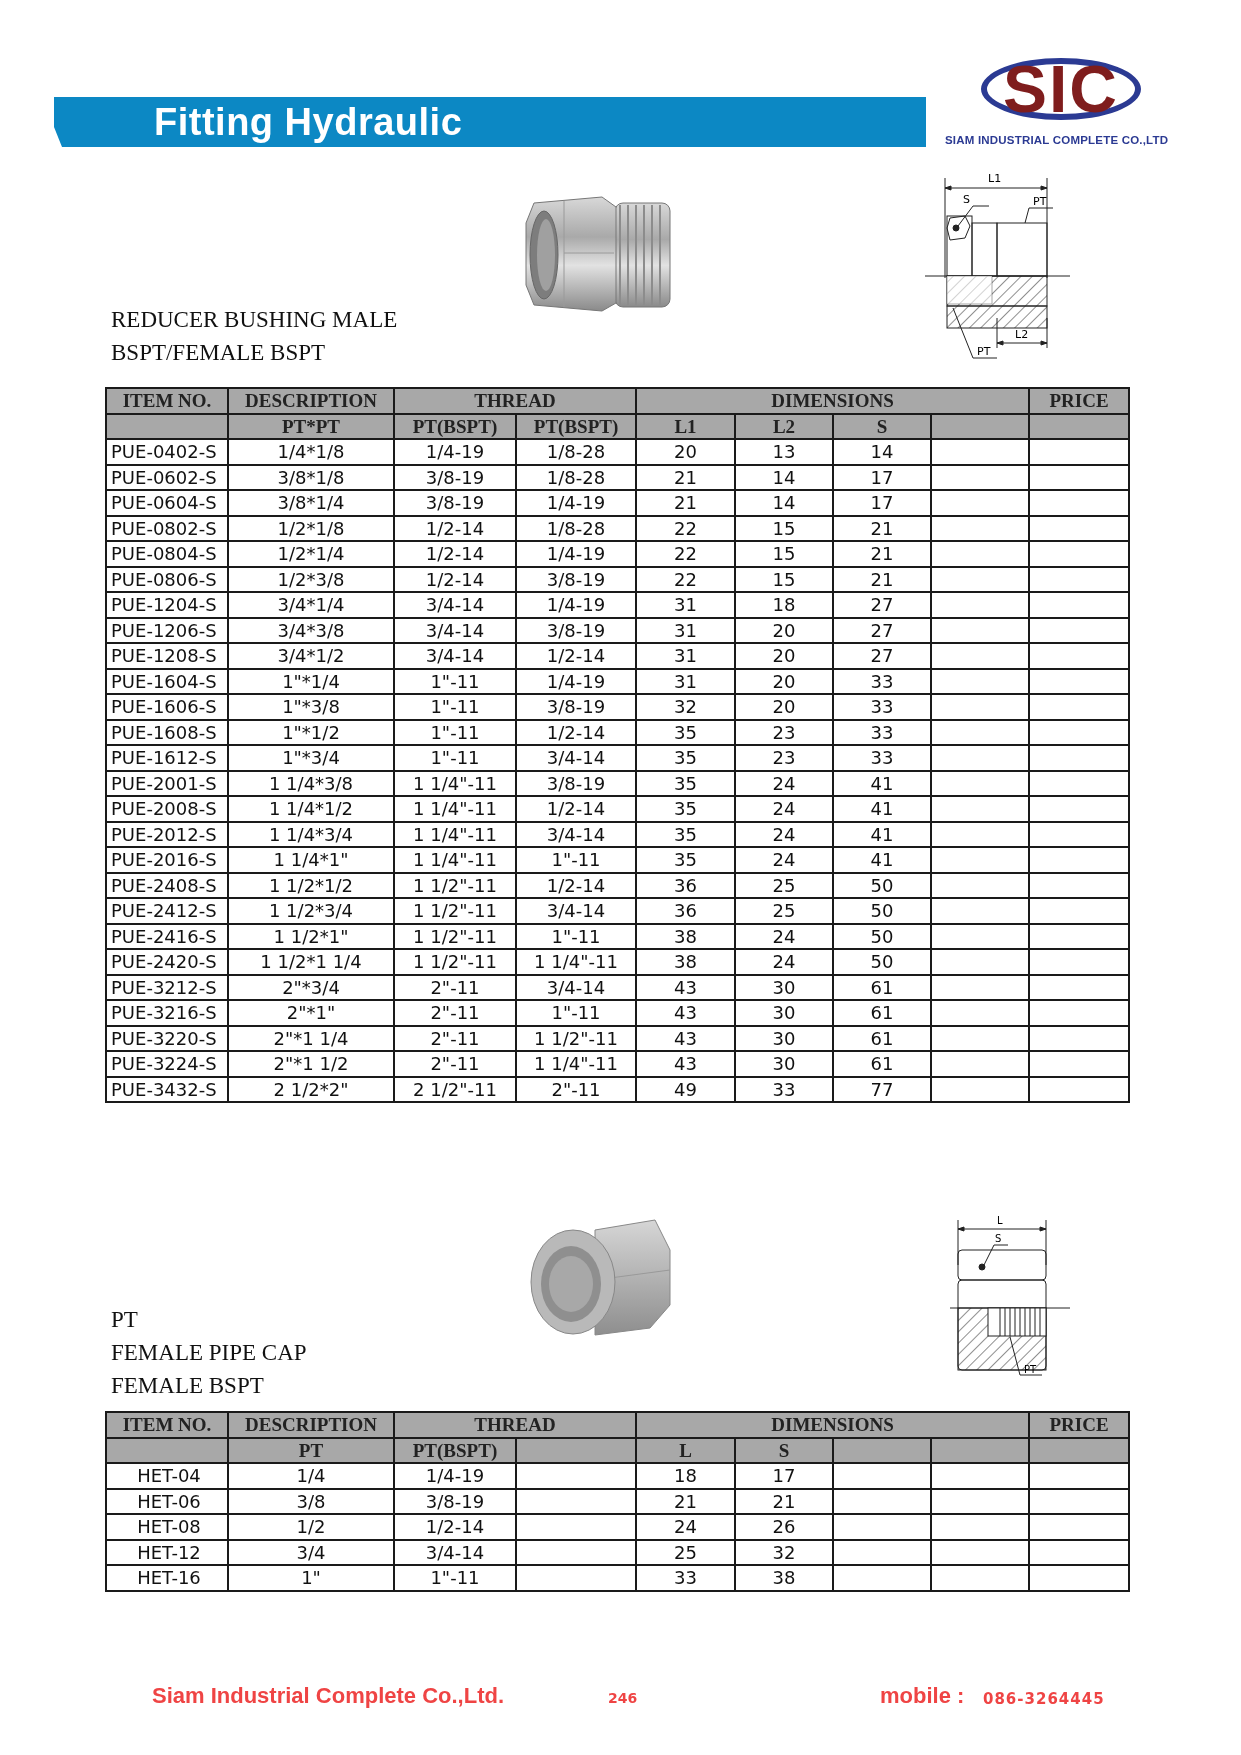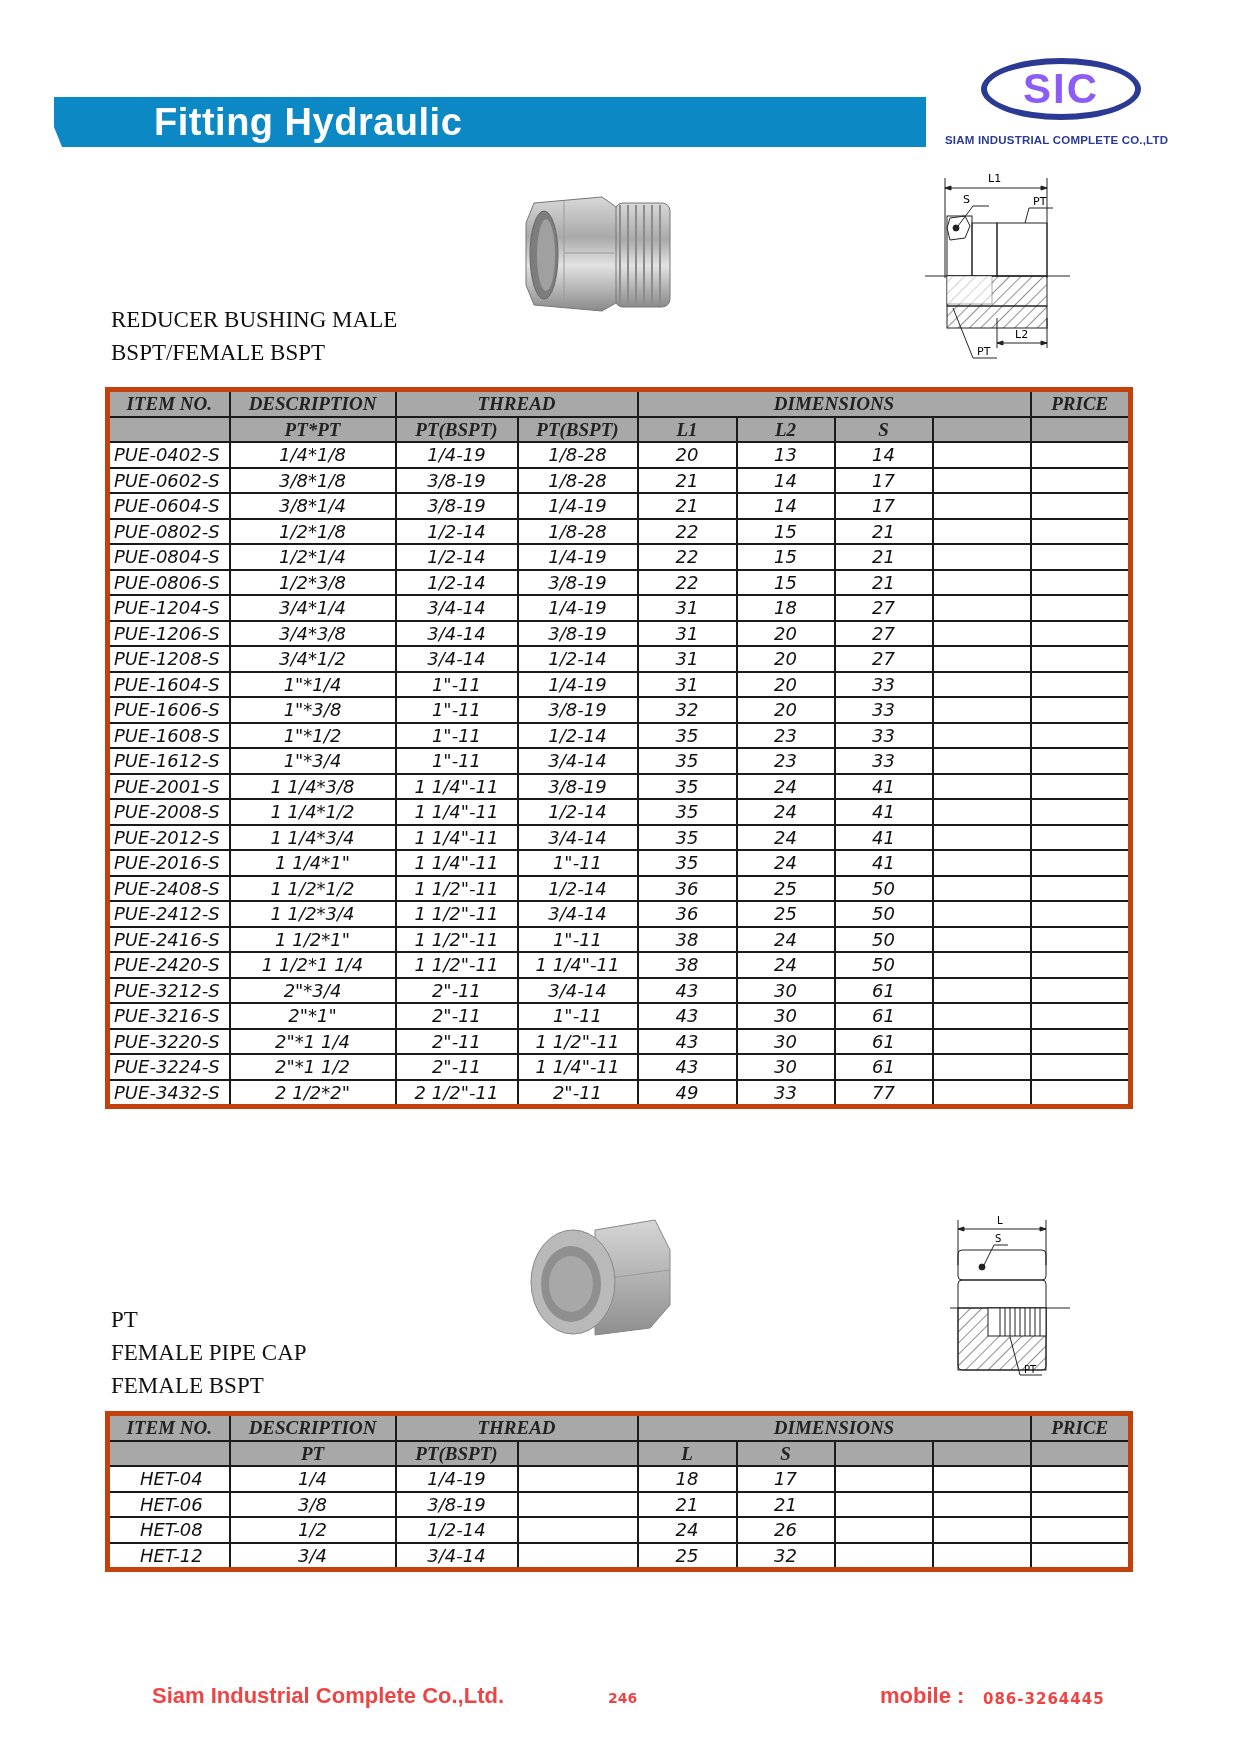--- a/index.html
+++ b/index.html
@@ -6,31 +6,31 @@
   body { width:1241px; height:1755px; position:relative; overflow:hidden; font-family:"DejaVu Sans", sans-serif; color:#111; }
 
   .banner { position:absolute; left:54px; top:97px; width:872px; height:50px; background:#0c88c4;
             clip-path: polygon(0 0, 100% 0, 100% 100%, 8px 100%, 0 60%); }
   .banner-title { position:absolute; left:154px; top:98px; font-family:"Liberation Sans", sans-serif; font-weight:bold;
                   font-size:38px; color:#ffffff; letter-spacing:0.5px; line-height:48px; }
 
   .logo { position:absolute; left:945px; top:52px; width:230px; height:100px; }
   .logo-oval { position:absolute; left:36px; top:6px; width:160px; height:62px; border:6px solid #2b3a93; border-radius:50%; box-sizing:border-box; }
   .logo-text { position:absolute; left:36px; top:8px; width:160px; height:66px; text-align:center; font-family:"Liberation Sans", sans-serif;
-               font-weight:bold; font-size:42px; line-height:58px; color:#8b5cf6; letter-spacing:2px; }
+               font-weight:bold; font-size:66px; line-height:58px; color:#7f1d1d; letter-spacing:2px; }
   .logo-sub { position:absolute; left:0; top:82px; width:232px; font-family:"Liberation Sans", sans-serif; font-weight:bold;
               font-size:11.5px; color:#2b3a93; letter-spacing:0.2px; }
 
   .section-title { position:absolute; left:111px; font-family:"Liberation Serif", serif; font-size:23px; line-height:33px; color:#111; }
   .section-title div { white-space:nowrap; }
 
   .photo { position:absolute; }
   .diagram { position:absolute; }
 
-  table.spec { position:absolute; border-collapse:collapse; table-layout:fixed; border:5px solid #c2410c;font-style:italic; }
+  table.spec { position:absolute; border-collapse:collapse; table-layout:fixed; border:2px solid #c2410c; }
   table.spec td { border:2px solid #1a1a1a; padding:0; text-align:center; height:23.5px; font-family:"DejaVu Sans", sans-serif;
                   font-size:18px; line-height:23px; white-space:nowrap; overflow:hidden; }
   table.spec tr.h td { background:#a8a8a8; font-family:"Liberation Serif", serif; font-weight:bold; font-size:19px; color:#222; }
   table.spec td.item { text-align:left; padding-left:4px; }
   table.spec2 td.item { text-align:center; }
 
   .footer { position:absolute; top:1683px; font-family:"Liberation Sans", sans-serif; color:#ef4444; font-weight:bold; }
   .footer-company { left:152px; font-size:22px; }
   .footer-page { left:608px; font-size:14px; top:1690px; font-family:"DejaVu Sans", sans-serif; }
   .footer-mobile-label { left:880px; font-size:22px; }
@@ -566,19 +566,30 @@
         <td class="item">HET-12</td>
         <td>3/4</td>
         <td>3/4-14</td>
         <td></td>
         <td>25</td>
         <td>32</td>
         <td></td>
         <td></td>
         <td></td>
       </tr>
+      <tr>
+        <td class="item">HET-16</td>
+        <td>1"</td>
+        <td>1"-11</td>
+        <td></td>
+        <td>33</td>
+        <td>38</td>
+        <td></td>
+        <td></td>
+        <td></td>
+      </tr>
     </tbody>
 </table>
 
 <div class="footer footer-company">Siam Industrial Complete Co.,Ltd.</div>
 <div class="footer footer-page">246</div>
 <div class="footer footer-mobile-label">mobile :</div>
 <div class="footer footer-mobile-number">086-3264445</div>
 
 </body></html>

